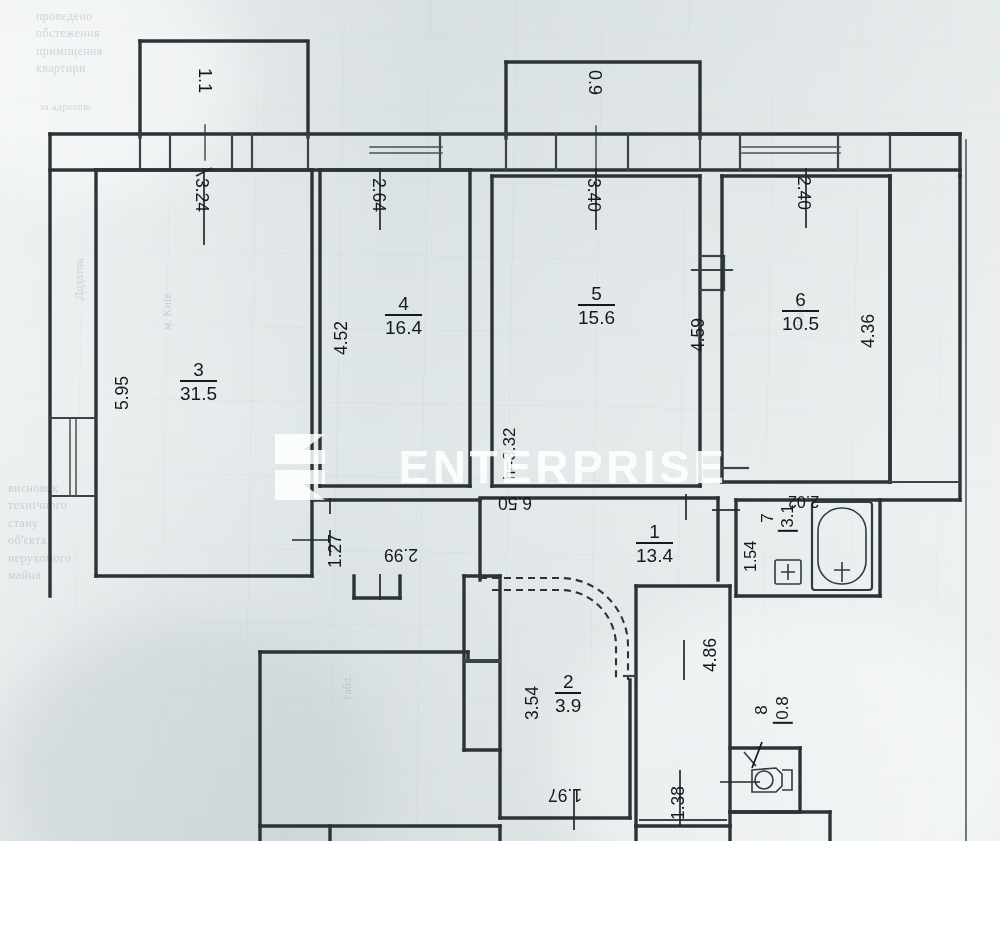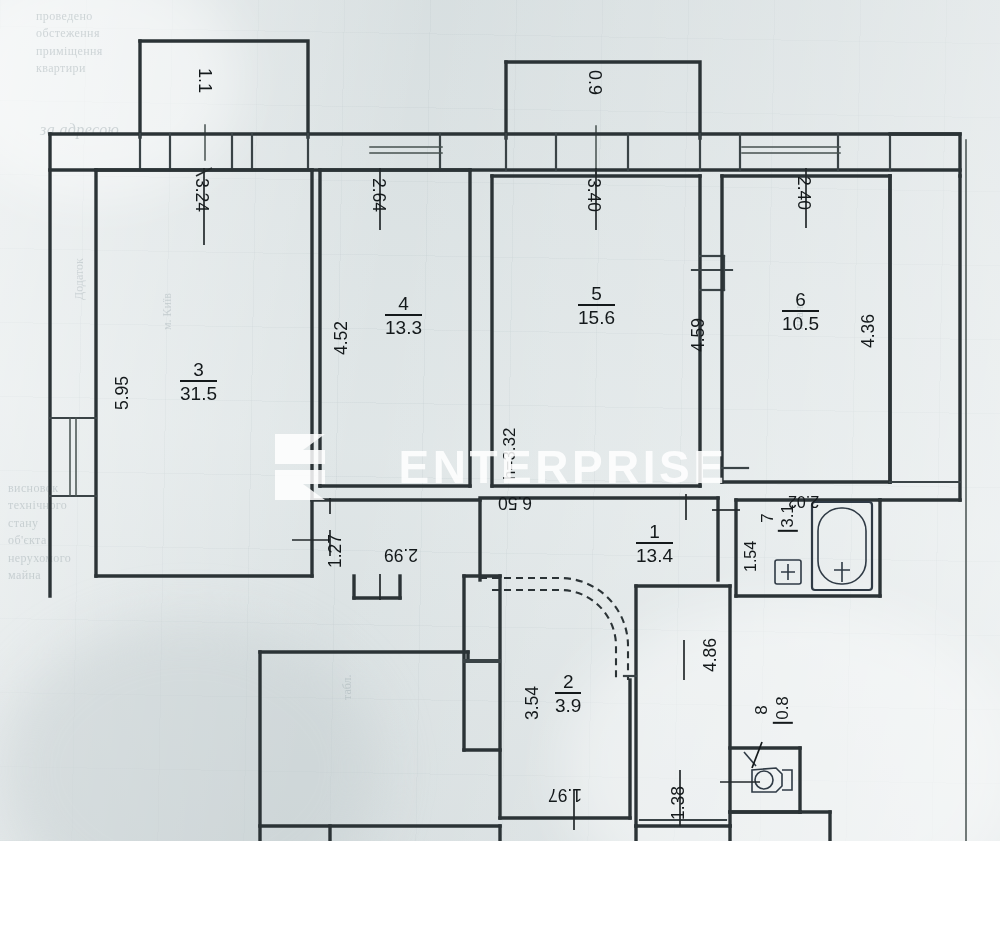--- a/index.html
+++ b/index.html
@@ -202,21 +202,21 @@
 
   <div class="paper-bg"></div>
   <div class="paper-blotch" style="left:-60px; top:-40px; width:300px; height:240px; background:rgba(255,255,255,0.45);"></div>
   <div class="paper-blotch" style="left:560px; top:600px; width:460px; height:330px; background:rgba(255,255,255,0.40);"></div>
   <div class="paper-blotch" style="left:0px; top:620px; width:380px; height:300px; background:rgba(197,206,209,0.45);"></div>
 
   <div class="ghost-text" style="left:36px; top:8px; font-size:12px;">проведено
 обстеження
 приміщення
 квартири</div>
-  <div class="ghost-text" style="left:40px; top:118px; font-size:16px;font-style:italic;">за адресою</div>
+  <div class="ghost-text" style="left:40px; top:100px; font-size:10px;">за адресою</div>
   <div class="ghost-text" style="left:8px; top:480px; font-size:12px;">висновок
 технічного
 стану
 об'єкта
 нерухомого
 майна</div>
   <div class="ghost-text" style="left:2px; top:900px; font-size:12px;">Ст.</div>
   <div class="ghost-vert" style="left:72px; top:300px; font-size:12px;">Додаток</div>
   <div class="ghost-vert" style="left:160px; top:330px; font-size:12px;">м. Київ</div>
   <div class="ghost-vert" style="left:340px; top:700px; font-size:12px;">табл.</div>
@@ -484,21 +484,21 @@
     <span class="room-area">3.9</span>
   </div>
 
   <div class="room-tag" style="left:180px; top:360px;">
     <span class="room-num">3</span>
     <span class="room-area">31.5</span>
   </div>
 
   <div class="room-tag" style="left:385px; top:294px;">
     <span class="room-num">4</span>
-    <span class="room-area">13.3</span>
+    <span class="room-area">16.4</span>
   </div>
 
   <div class="room-tag" style="left:578px; top:284px;">
     <span class="room-num">5</span>
     <span class="room-area">15.6</span>
   </div>
 
   <div class="room-tag" style="left:782px; top:290px;">
     <span class="room-num">6</span>
     <span class="room-area">10.5</span>

